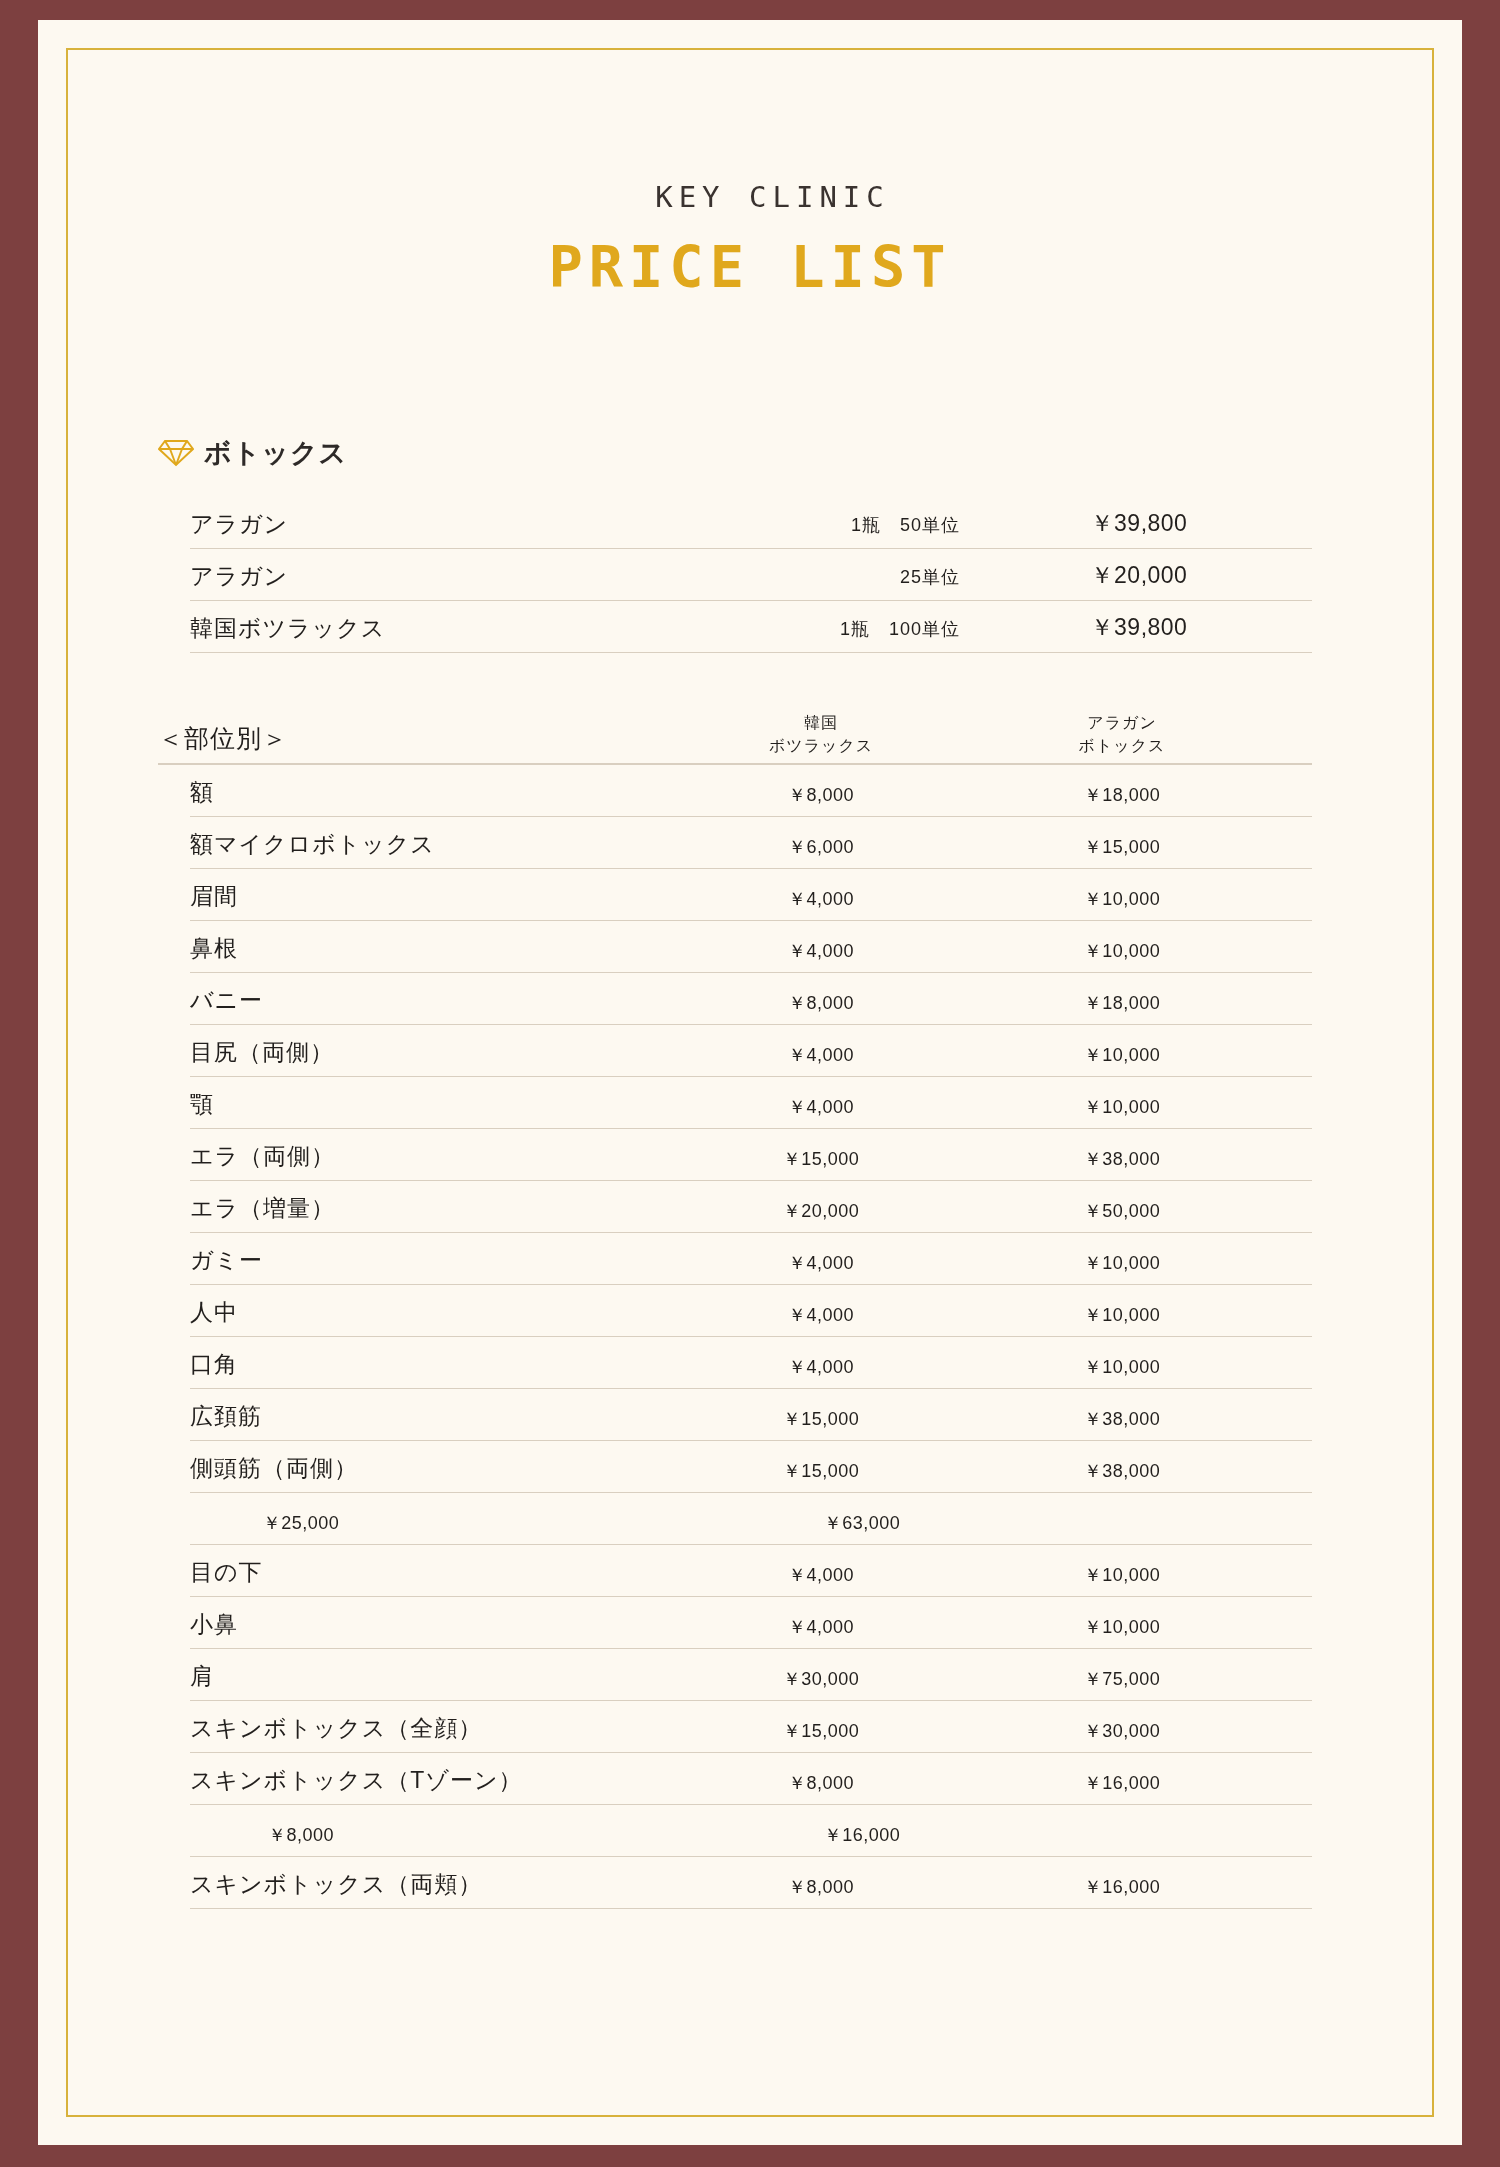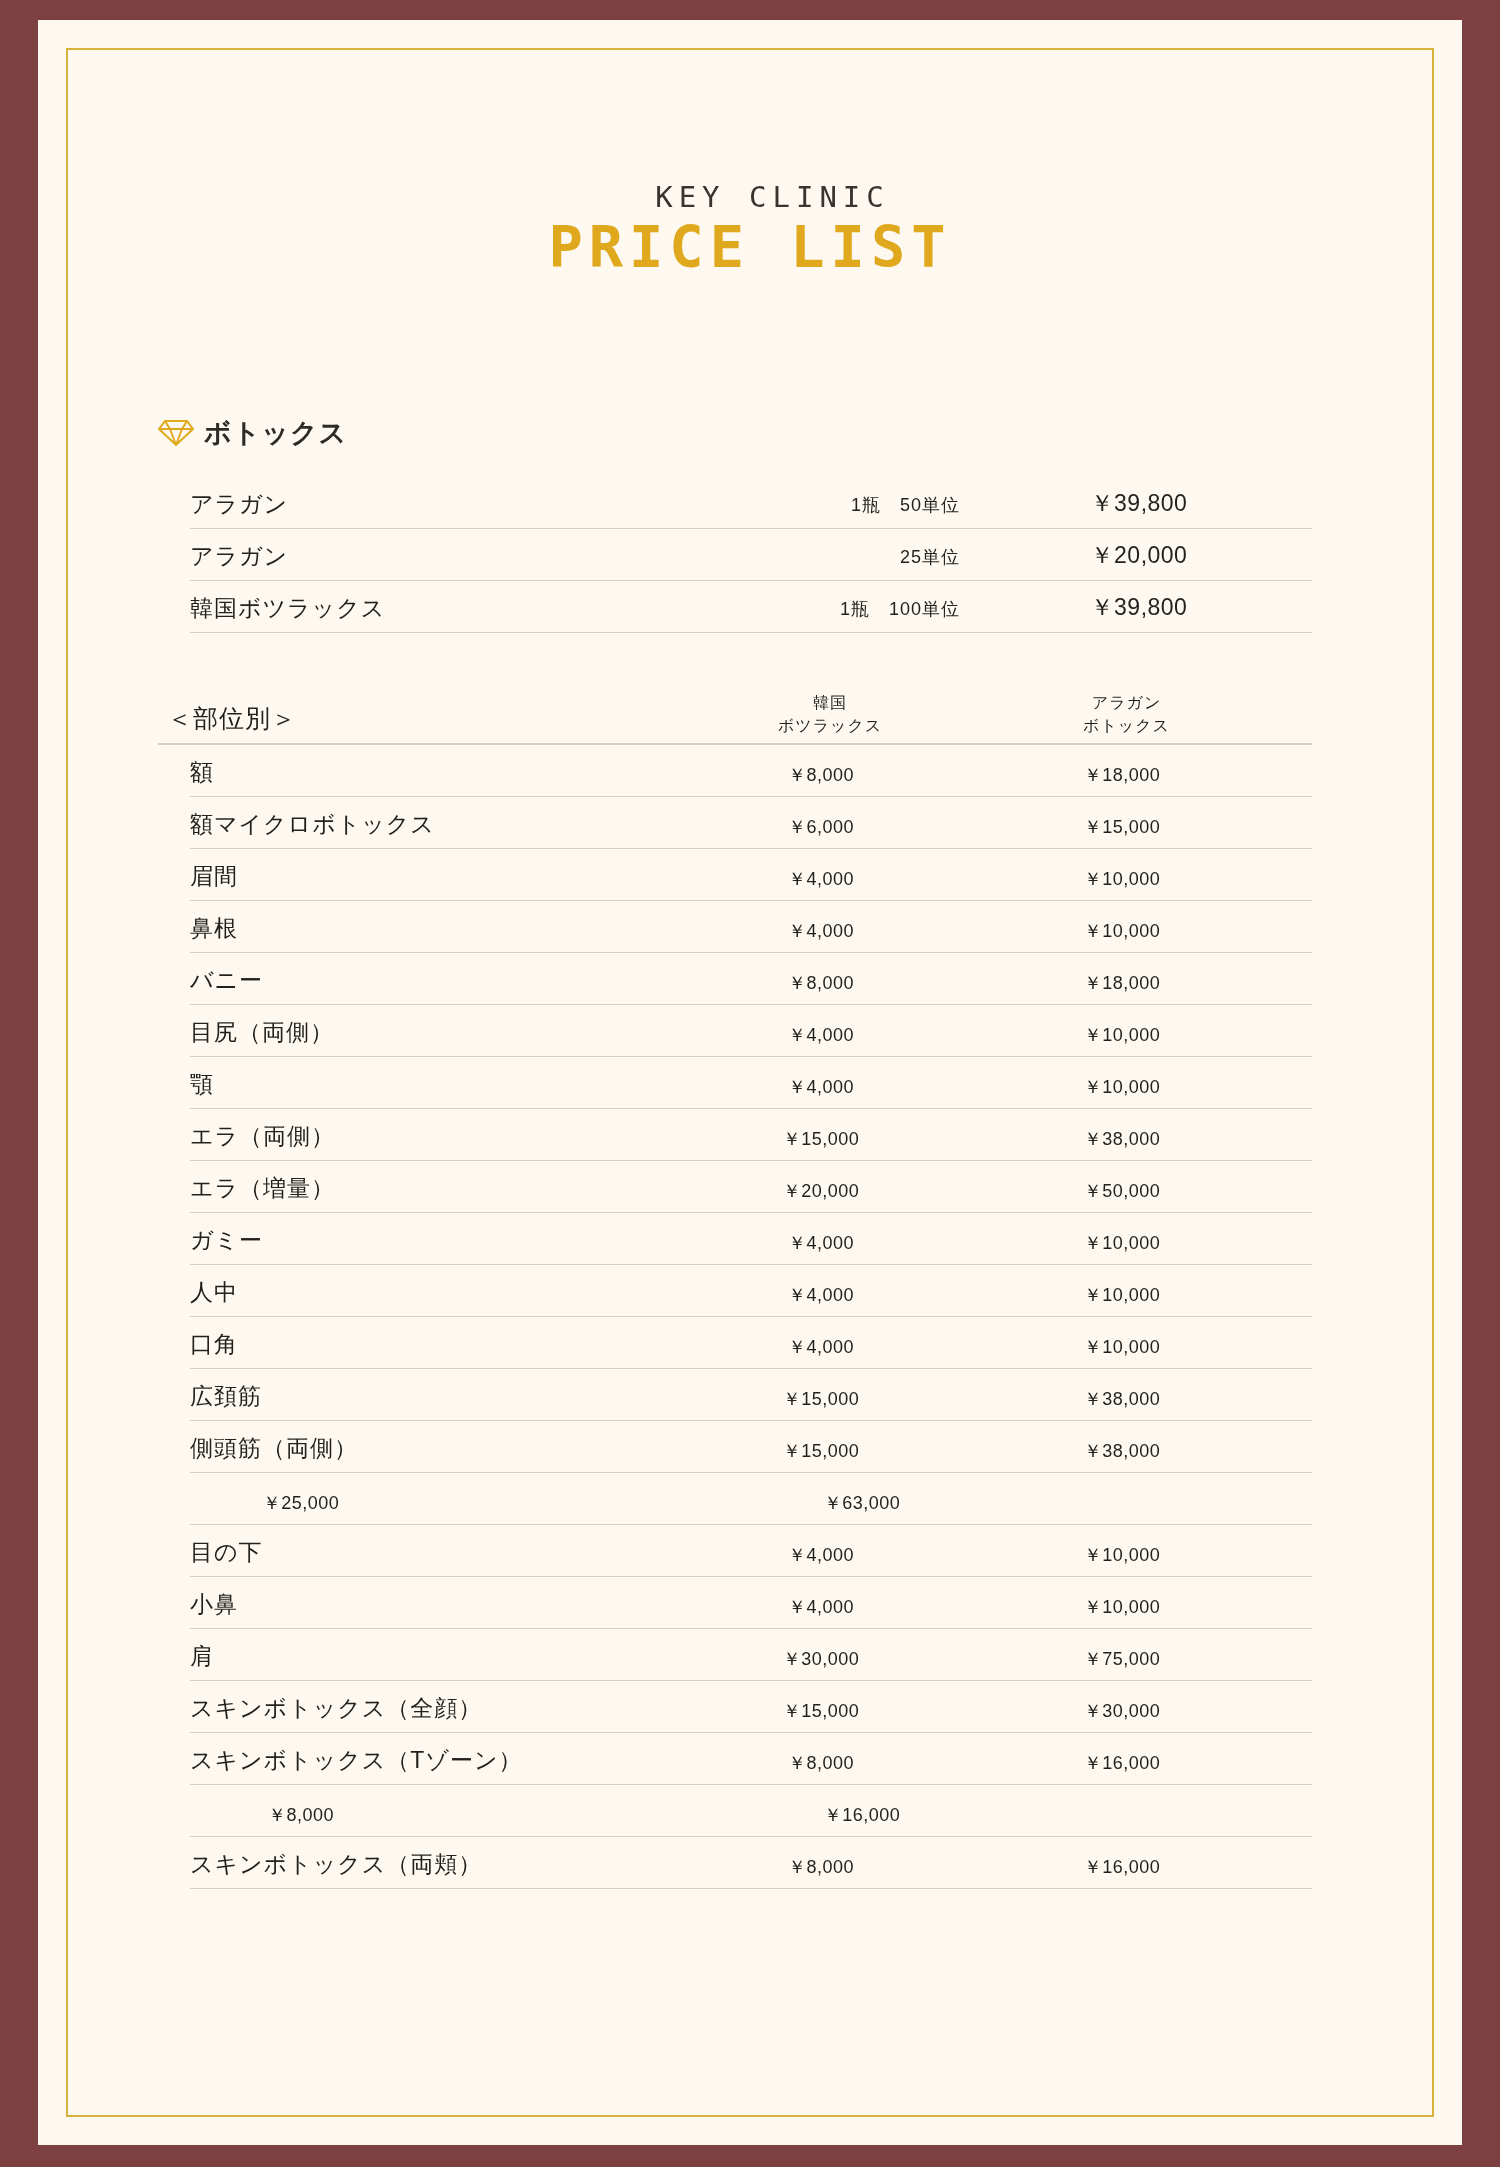--- a/index.html
+++ b/index.html
@@ -51,20 +51,21 @@
     color: #3a3330;
     font-weight: 400;
     padding-left: 45px;
   }
   .price-list-title {
     font-family: "DejaVu Sans Mono", monospace;
     font-size: 57px;
     letter-spacing: 6px;
     color: #e0a81d;
     font-weight: bold;
+    margin-top: 20px;
   }
 
   
   .section {
     margin-top: 135px;
     padding-left: 120px;
     padding-right: 150px;
   }
   .section-head {
     display: flex;
@@ -129,21 +130,20 @@
     align-items: flex-end;
     border-bottom: 2px solid #d9cfc0;
     padding-bottom: 6px;
   }
   .sub-header .sub-title {
     flex: 0 0 552px;
     font-size: 25px;
     color: #221f1d;
     letter-spacing: 1px;
     padding-bottom: 2px;
-    margin-left: 9px;
   }
   .sub-header .col-head {
     flex: 0 0 222px;
     text-align: center;
     font-size: 16px;
     line-height: 1.45;
     color: #221f1d;
     letter-spacing: 1px;
   }
   .sub-header .col-head.last {

